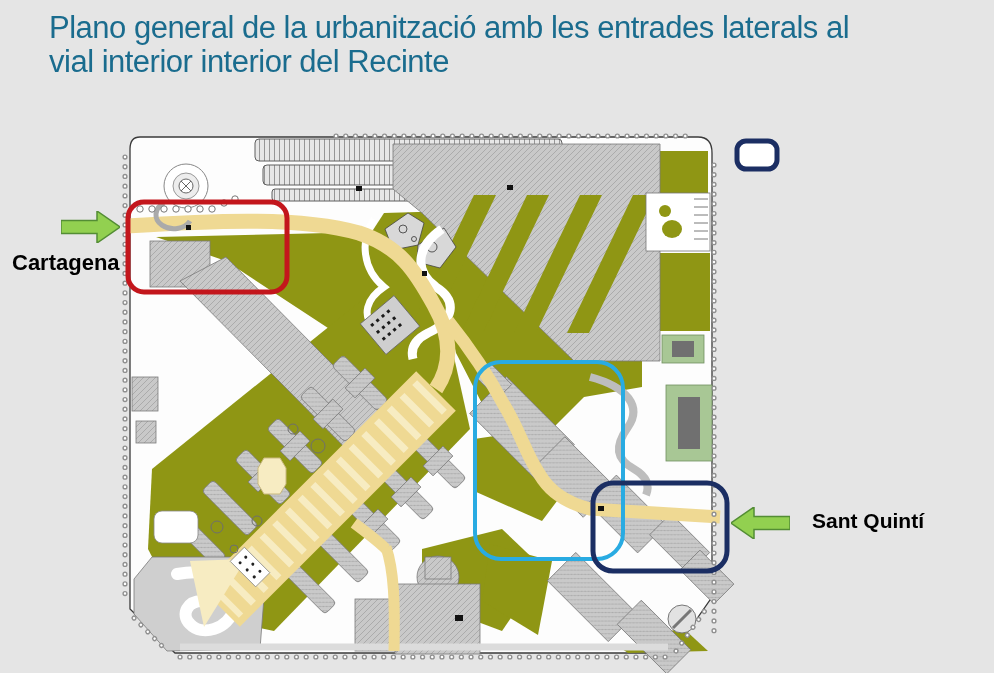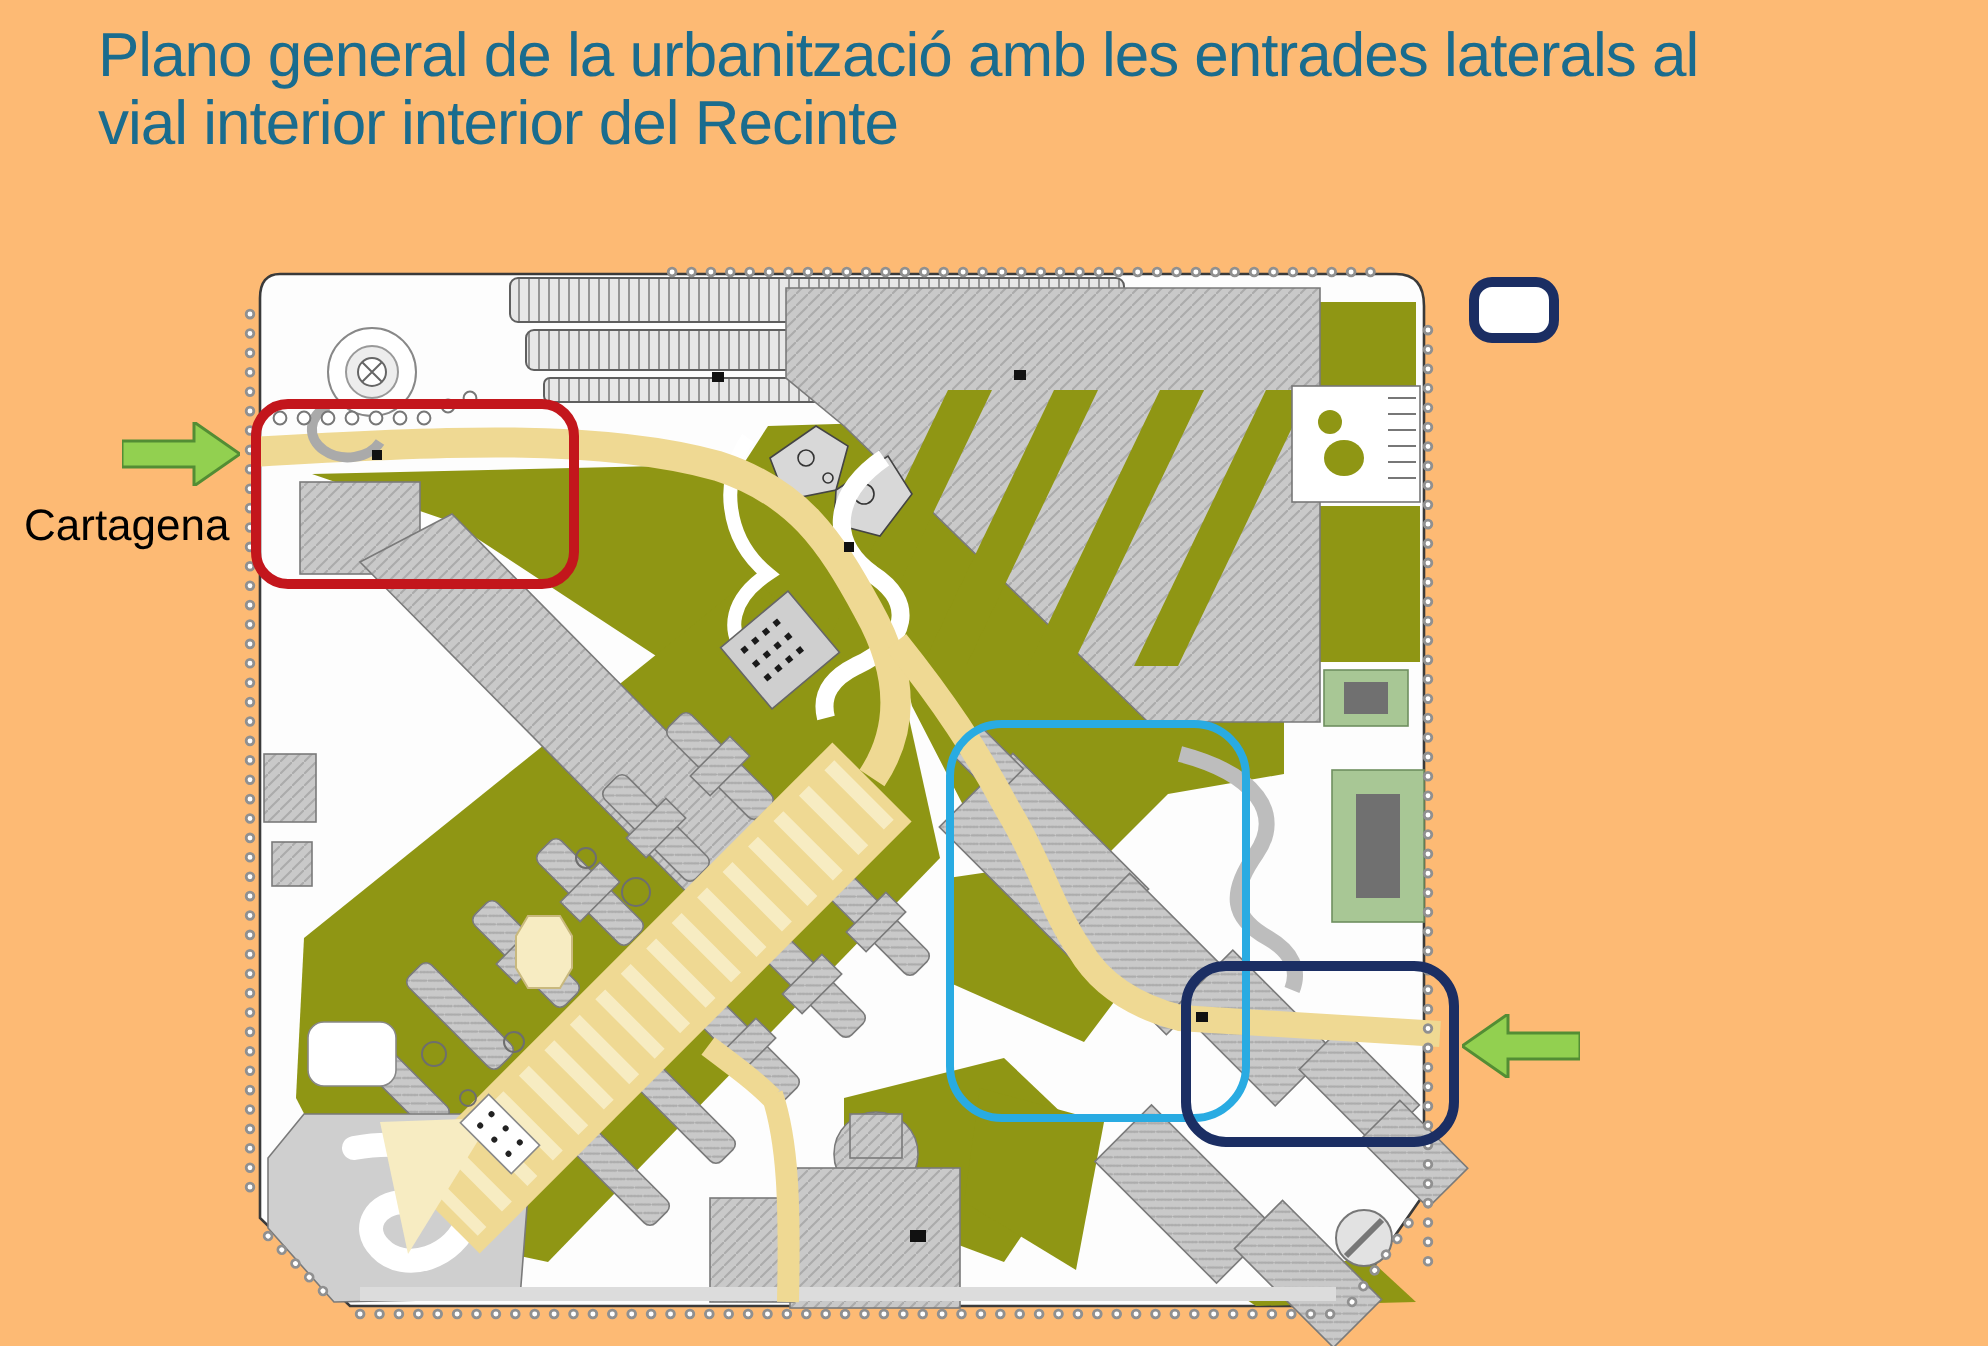--- a/index.html
+++ b/index.html
@@ -1,24 +1,24 @@
 <!DOCTYPE html>
 <html><head>
 <meta charset="utf-8">
 <style>
   html,body{margin:0;padding:0;background:#fff;}
-  .slide{position:relative;width:994px;height:673px;background:#fdba74;overflow:hidden;
+  .slide{position:relative;width:994px;height:673px;background:#e5e5e5;overflow:hidden;
          font-family:"Liberation Sans",sans-serif;}
   .title{position:absolute;left:49px;top:11px;width:920px;color:#1A6C8E;
          font-size:31px;line-height:34px;letter-spacing:-0.5px;font-weight:400;}
   .map-svg{position:absolute;left:122px;top:129px;overflow:visible;}
   .legend{position:absolute;left:734px;top:138px;width:260px;}
   .legend-row{display:flex;align-items:center;gap:12px;height:34px;margin-bottom:10px;}
   .legend-label{font-size:14px;color:#1a1a1a;white-space:nowrap;letter-spacing:-0.2px;word-spacing:1.5px;}
-  .callout-label{position:absolute;font-weight:normal;color:#000;}
+  .callout-label{position:absolute;font-weight:bold;color:#000;}
   .label-cartagena{left:12px;top:250px;font-size:22px;}
   .label-santquinti{left:812px;top:509px;font-size:21px;}
   .arrow{position:absolute;}
   .arrow-left-pos{left:61px;top:211px;}
   .arrow-right-pos{left:731px;top:507px;}
 </style>
 </head>
 <body>
 
 <div class="slide">
@@ -327,14 +327,15 @@
       <polygon points="0,9.5 36,9.5 36,0 59,16 36,32 36,22.5 0,22.5" fill="#92D050"></polygon>
     </g>
   </svg>
   <div class="callout-label label-cartagena">Cartagena</div>
 
   <svg class="arrow arrow-right-pos" width="59" height="32">
     <g stroke-width="1.5" stroke-linejoin="miter" stroke="#538D34">
       <polygon points="59,9.5 23,9.5 23,0 0,16 23,32 23,22.5 59,22.5" fill="#92D050"></polygon>
     </g>
   </svg>
+  <div class="callout-label label-santquinti">Sant Quintí</div>
 
 </div>
 
 </body></html>

